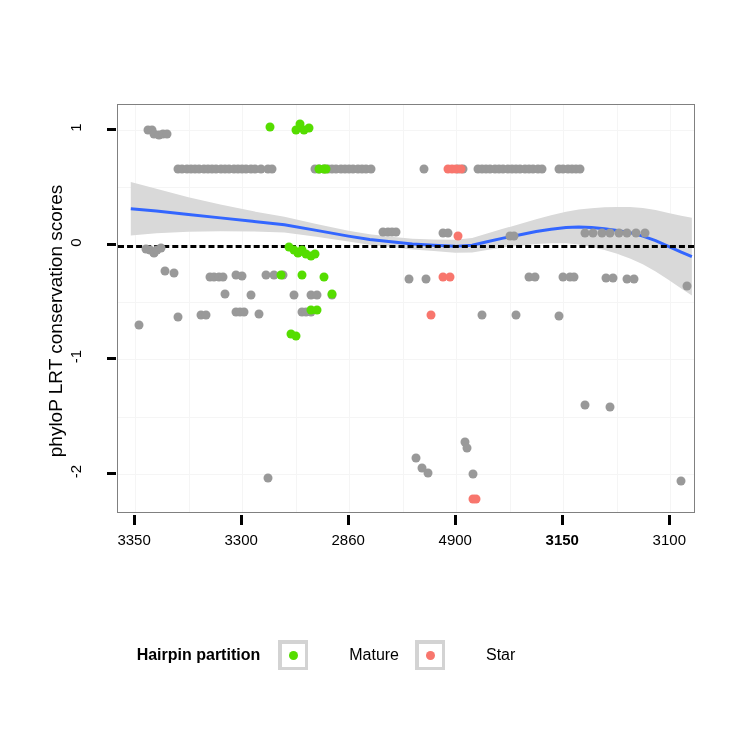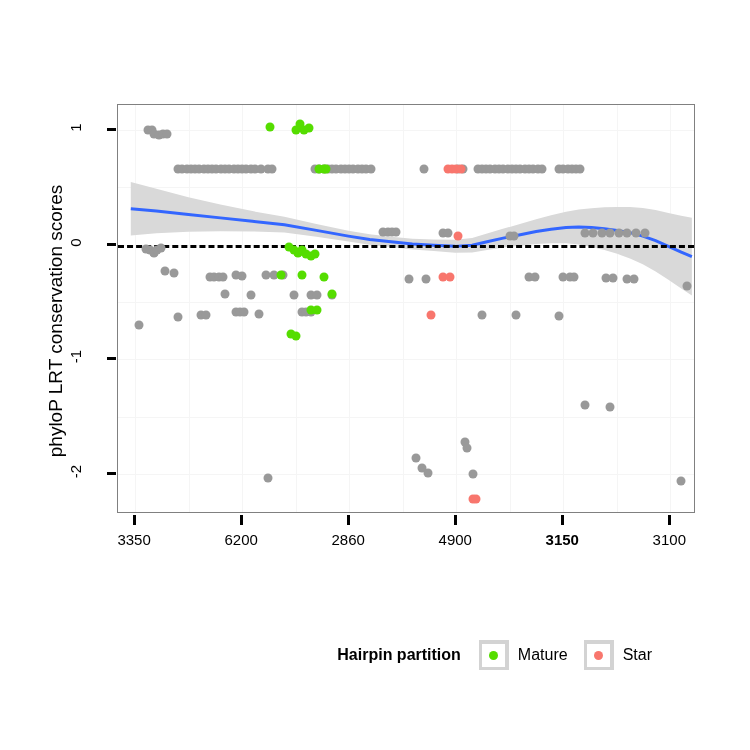--- a/index.html
+++ b/index.html
@@ -70,25 +70,25 @@
   }
   .xtick{position:absolute;width:3px;height:10px;background:#000;}
   .xtlabel{
     position:absolute;font-size:15px;color:#000;
     width:70px;text-align:center;
   }
 
   
   #legend{
     position:absolute;left:0;top:640px;width:668px;
-    display:flex;align-items:center;justify-content:flex-end;gap:0px;
+    display:flex;align-items:center;justify-content:center;gap:0px;
     font-size:16px;color:#000;
   }
   #legend-title{font-weight:bold;font-size:16px;margin-right:18px;}
-  .leg-item{display:flex;align-items:center;margin-right:16px;}
+  .leg-item{display:flex;align-items:center;margin-right:16px;gap:32px;}
   .leg-key{
     width:30px;height:30px;background:#d3d3d3;
     display:flex;align-items:center;justify-content:center;
     margin-right:9px;
   }
   .leg-key-inner{width:23px;height:23px;background:#fff;
     display:flex;align-items:center;justify-content:center;}
   .leg-dot{width:9px;height:9px;border-radius:50%;}
   .leg-label{font-size:16px;}
 </style>
@@ -107,21 +107,21 @@
       <div class="ytlabel" style="left: 55px; top: 233.77px; transform: rotate(-90deg);">0</div>
       <div class="ytick" style="left: 107px; top: 357.336px;"></div>
       <div class="ytlabel" style="left: 55px; top: 348.336px; transform: rotate(-90deg);">-1</div>
       <div class="ytick" style="left: 107px; top: 471.902px;"></div>
       <div class="ytlabel" style="left: 55px; top: 462.902px; transform: rotate(-90deg);">-2</div>
     </div>
   <div id="xticks-layer">
       <div class="xtick" style="left: 133.126px; top: 515px;"></div>
       <div class="xtlabel" style="left: 99.1259px; top: 531px;">3350</div>
       <div class="xtick" style="left: 240.163px; top: 515px;"></div>
-      <div class="xtlabel" style="left: 206.163px; top: 531px;">6200</div>
+      <div class="xtlabel" style="left: 206.163px; top: 531px;">3300</div>
       <div class="xtick" style="left: 347.2px; top: 515px;"></div>
       <div class="xtlabel" style="left: 313.2px; top: 531px;">2860</div>
       <div class="xtick" style="left: 454.237px; top: 515px;"></div>
       <div class="xtlabel" style="left: 420.237px; top: 531px;">4900</div>
       <div class="xtick" style="left: 561.274px; top: 515px;"></div>
       <div class="xtlabel" style="left: 527.274px; top: 531px; font-weight: bold;">3150</div>
       <div class="xtick" style="left: 668.311px; top: 515px;"></div>
       <div class="xtlabel" style="left: 634.311px; top: 531px;">3100</div>
     </div>
 

